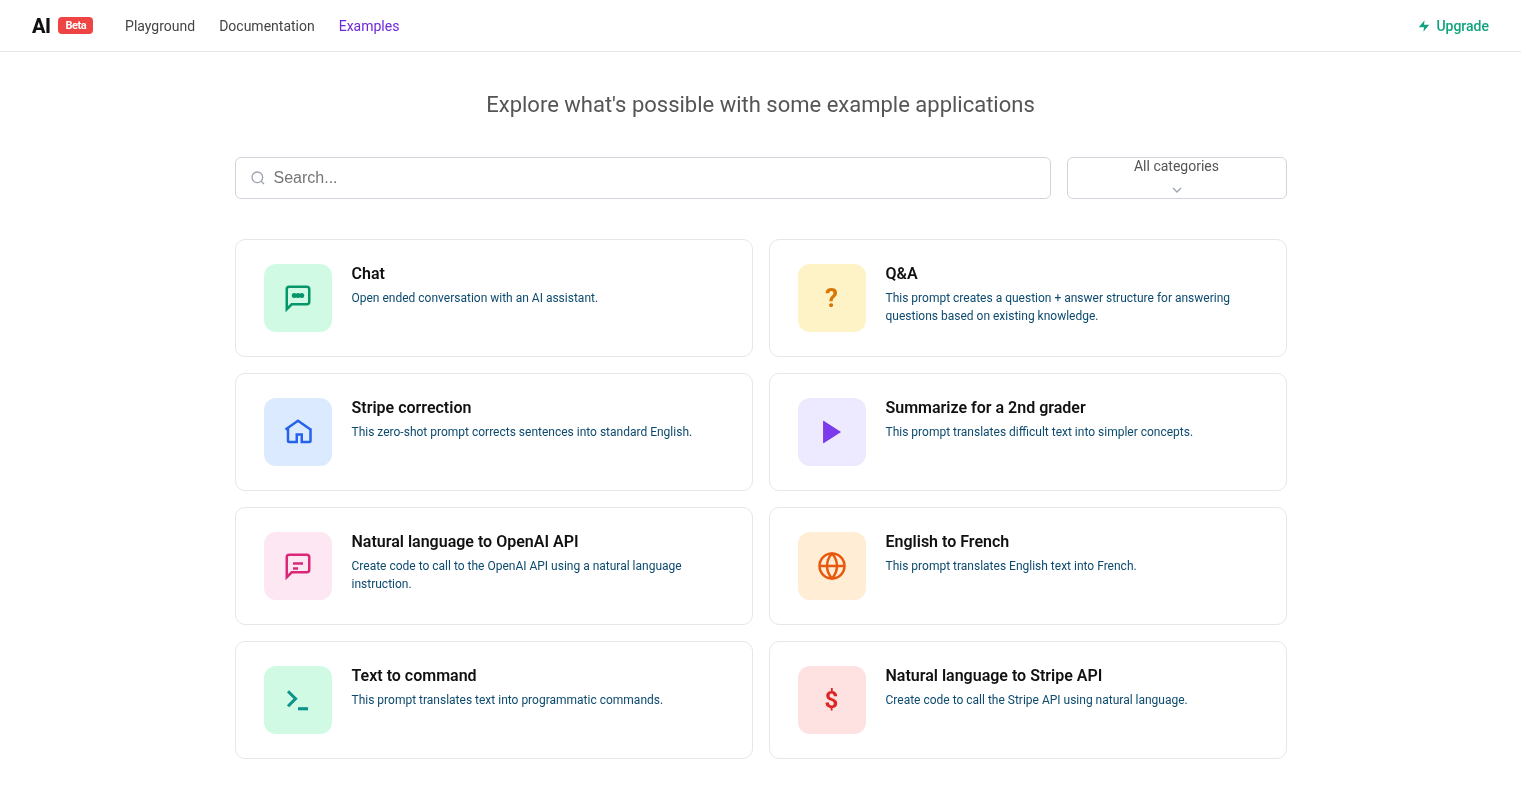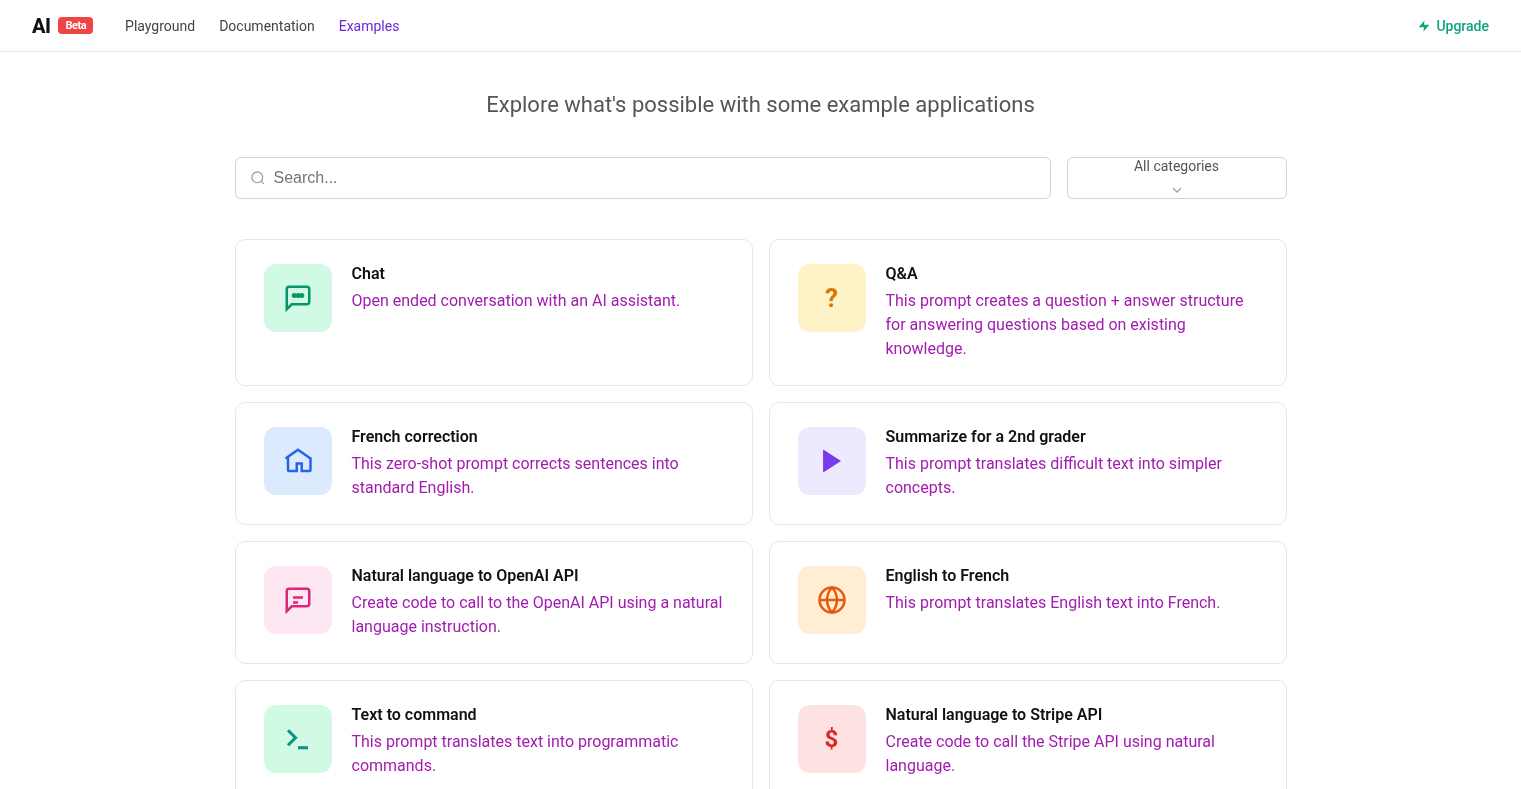--- a/index.html
+++ b/index.html
@@ -149,22 +149,22 @@
       font-size: 28px;
     }
     .card-content { flex: 1; }
     .card-title {
       font-size: 16px;
       font-weight: 600;
       color: #111;
       margin-bottom: 6px;
     }
     .card-desc {
-      font-size: 16px;
-      color: #a21caf;
+      font-size: 12px;
+      color: #0c4a6e;
       line-height: 1.5;
     }
   </style>
 </head>
 <body>
 
 <nav class="nav">
   <div class="nav-logo">
     <span style="font-weight:800;font-size:20px;">AI</span>
     <span class="nav-beta-badge">Beta</span>
@@ -227,21 +227,21 @@
       <div class="card-desc">This prompt creates a question + answer structure for answering questions based on existing knowledge.</div>
     </div>
   </div>
       <div class="card">
     <div class="card-icon-wrap" style="background:#dbeafe;">
       <svg width="30" height="30" viewBox="0 0 24 24" fill="none" stroke="#2563eb" stroke-width="2">
             <path d="M22 10v6M2 10l10-7 10 7M4 9v10a1 1 0 001 1h6v-6h4v6h6a1 1 0 001-1V9"></path>
           </svg>
     </div>
     <div class="card-content">
-      <div class="card-title">French correction</div>
+      <div class="card-title">Stripe correction</div>
       <div class="card-desc">This zero-shot prompt corrects sentences into standard English.</div>
     </div>
   </div>
       <div class="card">
     <div class="card-icon-wrap" style="background:#ede9fe;">
       <svg width="30" height="30" viewBox="0 0 24 24" fill="#7c3aed">
             <polygon points="5,3 19,12 5,21"></polygon>
             <polygon points="12,3 26,12 12,21" transform="translate(-7,0)"></polygon>
           </svg>
     </div>

